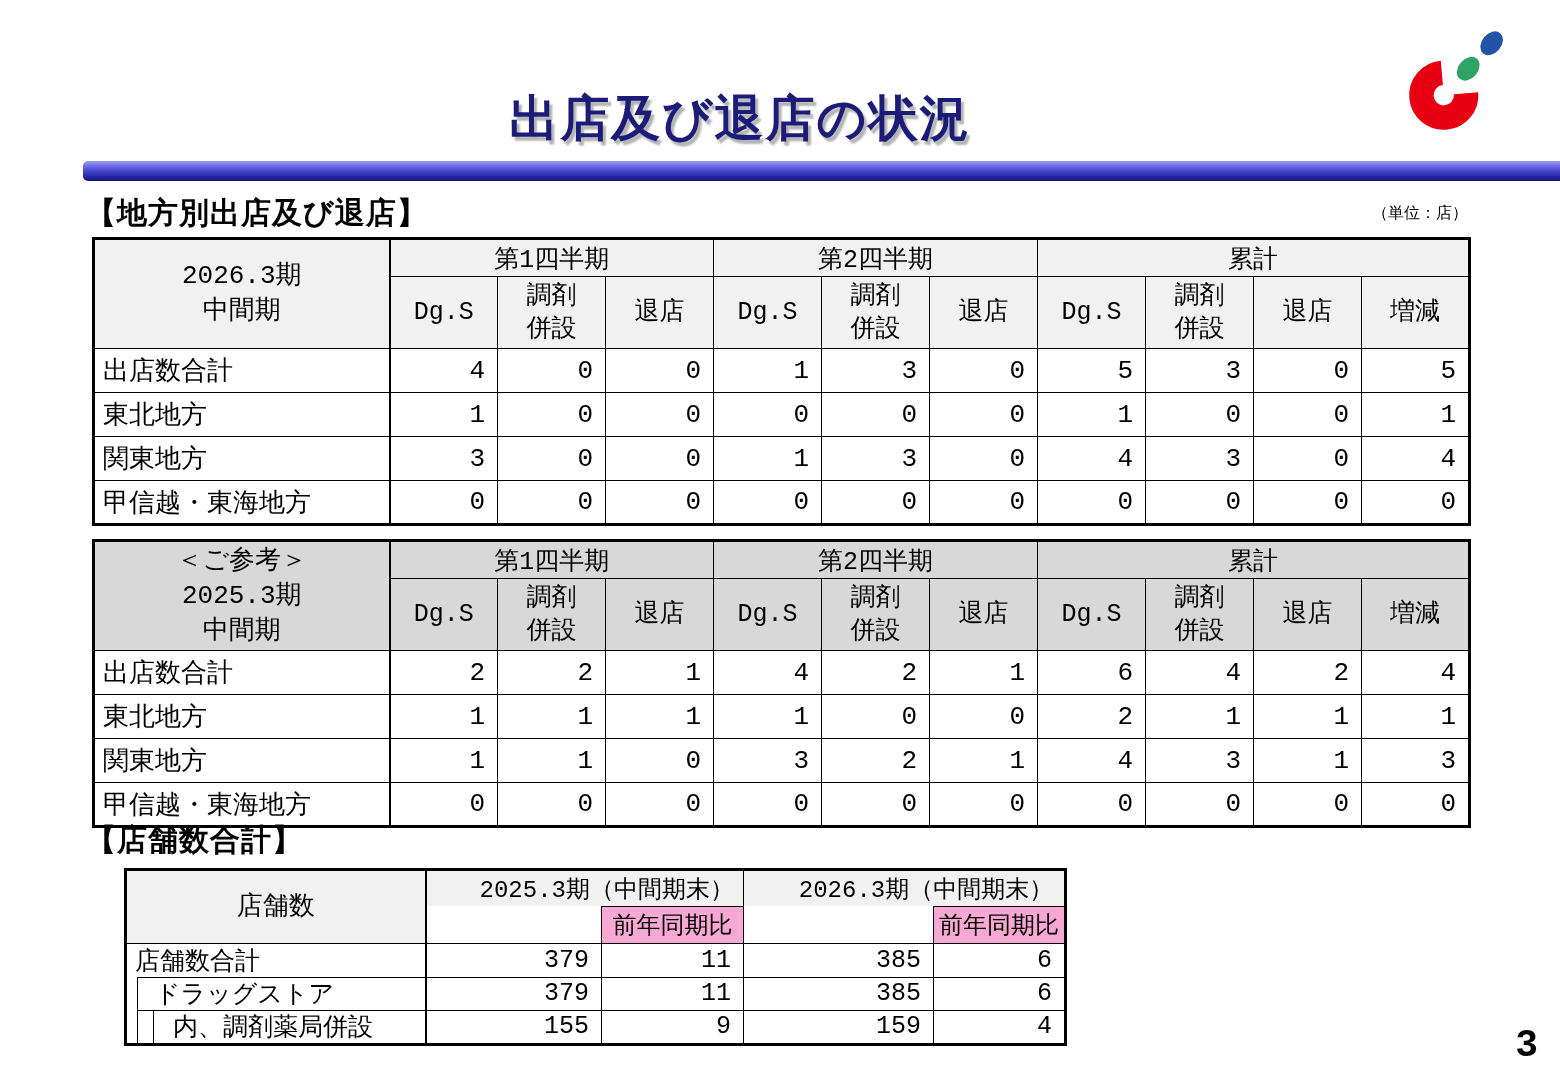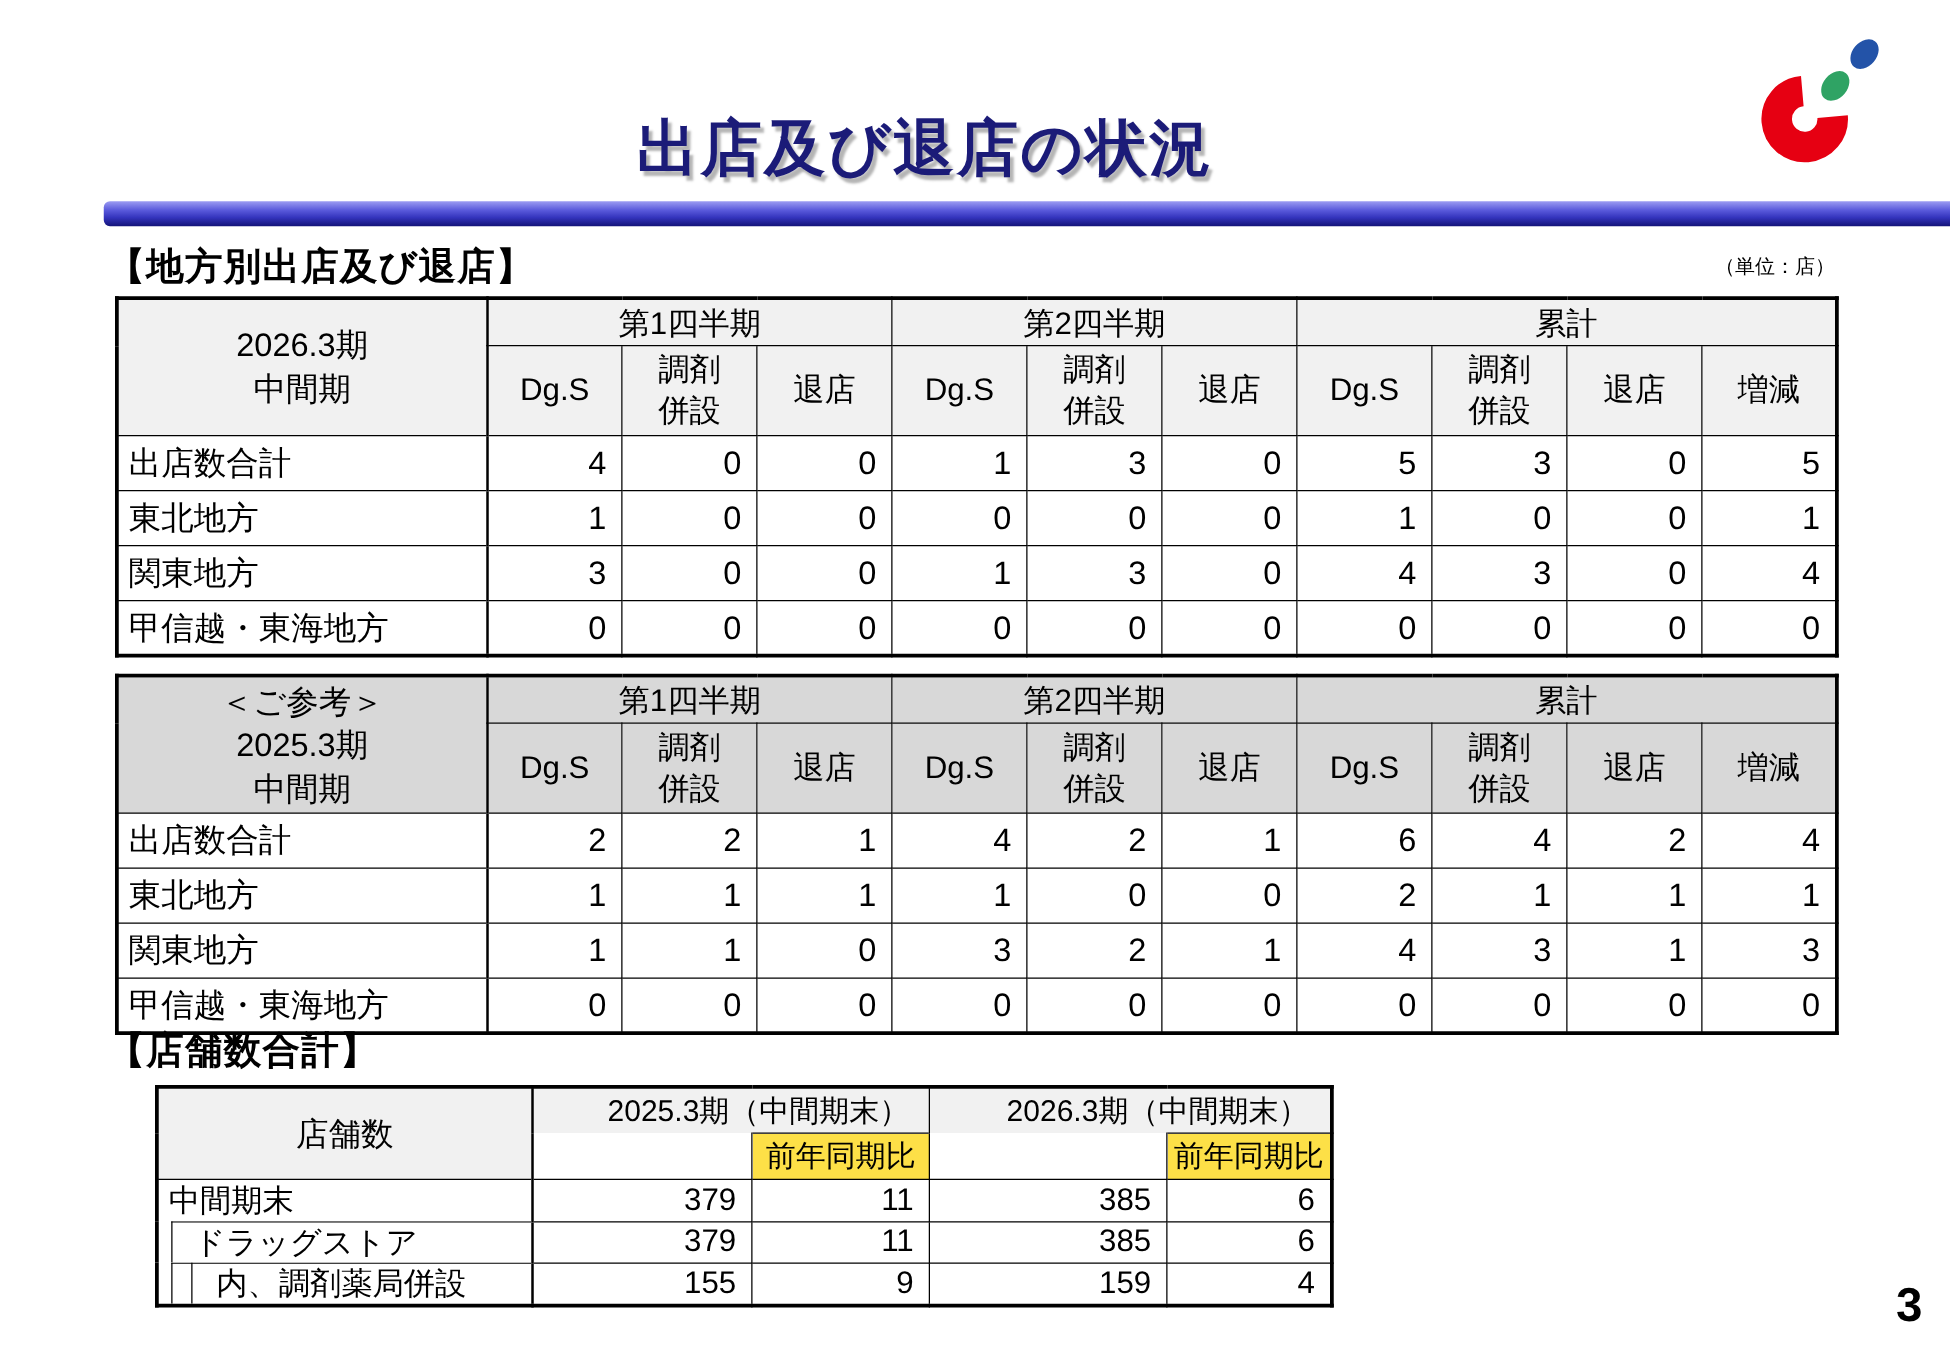--- a/index.html
+++ b/index.html
@@ -1,18 +1,18 @@
 <!DOCTYPE html>
 <html><head>
 <meta charset="utf-8">
 <style>
   html,body { margin:0; padding:0; background:#fff; }
   .page {
     position:relative; width:1560px; height:1080px; background:#ffffff;
-    font-family:Liberation Sans, sans-serif; color:#000; overflow:hidden;
+    font-family:Liberation Mono, monospace; color:#000; overflow:hidden;
   }
   
   .title {
     position:absolute; top:86px; left:0; width:1480px; text-align:center;
     font-size:49px; font-weight:bold; color:#1b1b78;
     text-shadow:3px 4px 2px #b4b4b4; letter-spacing:2px;
   }
   .bar {
     position:absolute; left:83px; top:161px; width:1477px; height:20px;
     border-radius:5px 0 0 5px;
@@ -40,21 +40,21 @@
   .t3 thead tr { height:37px; }
   .t3 tbody tr { height:32px; }
   th.corner { white-space:pre-line; font-size:26px; line-height:35px; border-right:2px solid #000; }
   th.grp { font-size:25px; }
   th.sub { white-space:pre-line; font-size:25px; line-height:33px; }
   td.lbl { text-align:left; padding-left:8px; font-size:26px; border-right:2px solid #000; }
   td.num { text-align:right; padding-right:12px; font-size:26px; }
   
   .t3 th.yr { border-bottom:none; font-size:24px;padding-left:44px; }
   .t3 th.blank { border-top:none; background:#fff; }
-  .t3 th.ratio { background:#fde047; font-size:24px; }
+  .t3 th.ratio { background:#f9a8d4; font-size:24px; }
   .t3 td.num { font-size:25px; }
   td.lbl3 { position:relative; text-align:left; font-size:25px; border-right:2px solid #000; }
   td.lbl3.i0 { padding-left:8px; }
   td.lbl3.i1 { padding-left:28px; border-top:none; border-bottom:none; }
   td.lbl3.i2 { padding-left:46px; border-top:none; }
   td.lbl3.i0 { border-bottom:none; }
   td.lbl3.i1::before, td.lbl3.i2::before {
     content:""; position:absolute; left:10px; right:0; top:0; height:1px; background:#000;
   }
   .vl { position:absolute; top:0; bottom:0; width:1px; background:#000; }
@@ -284,21 +284,21 @@
       </tr>
       <tr>
         <th class="blank gL"></th>
         <th class="ratio">前年同期比</th>
         <th class="blank gL"></th>
         <th class="ratio">前年同期比</th>
       </tr>
     </thead>
     <tbody>
       <tr>
-        <td class="lbl3 i0">中間期末</td>
+        <td class="lbl3 i0">店舗数合計</td>
         <td class="num gL">379</td>
         <td class="num">11</td>
         <td class="num gL">385</td>
         <td class="num">6</td>
       </tr>
       <tr>
         <td class="lbl3 i1"><span class="vl v1"></span><span>ドラッグストア</span></td>
         <td class="num gL">379</td>
         <td class="num">11</td>
         <td class="num gL">385</td>

